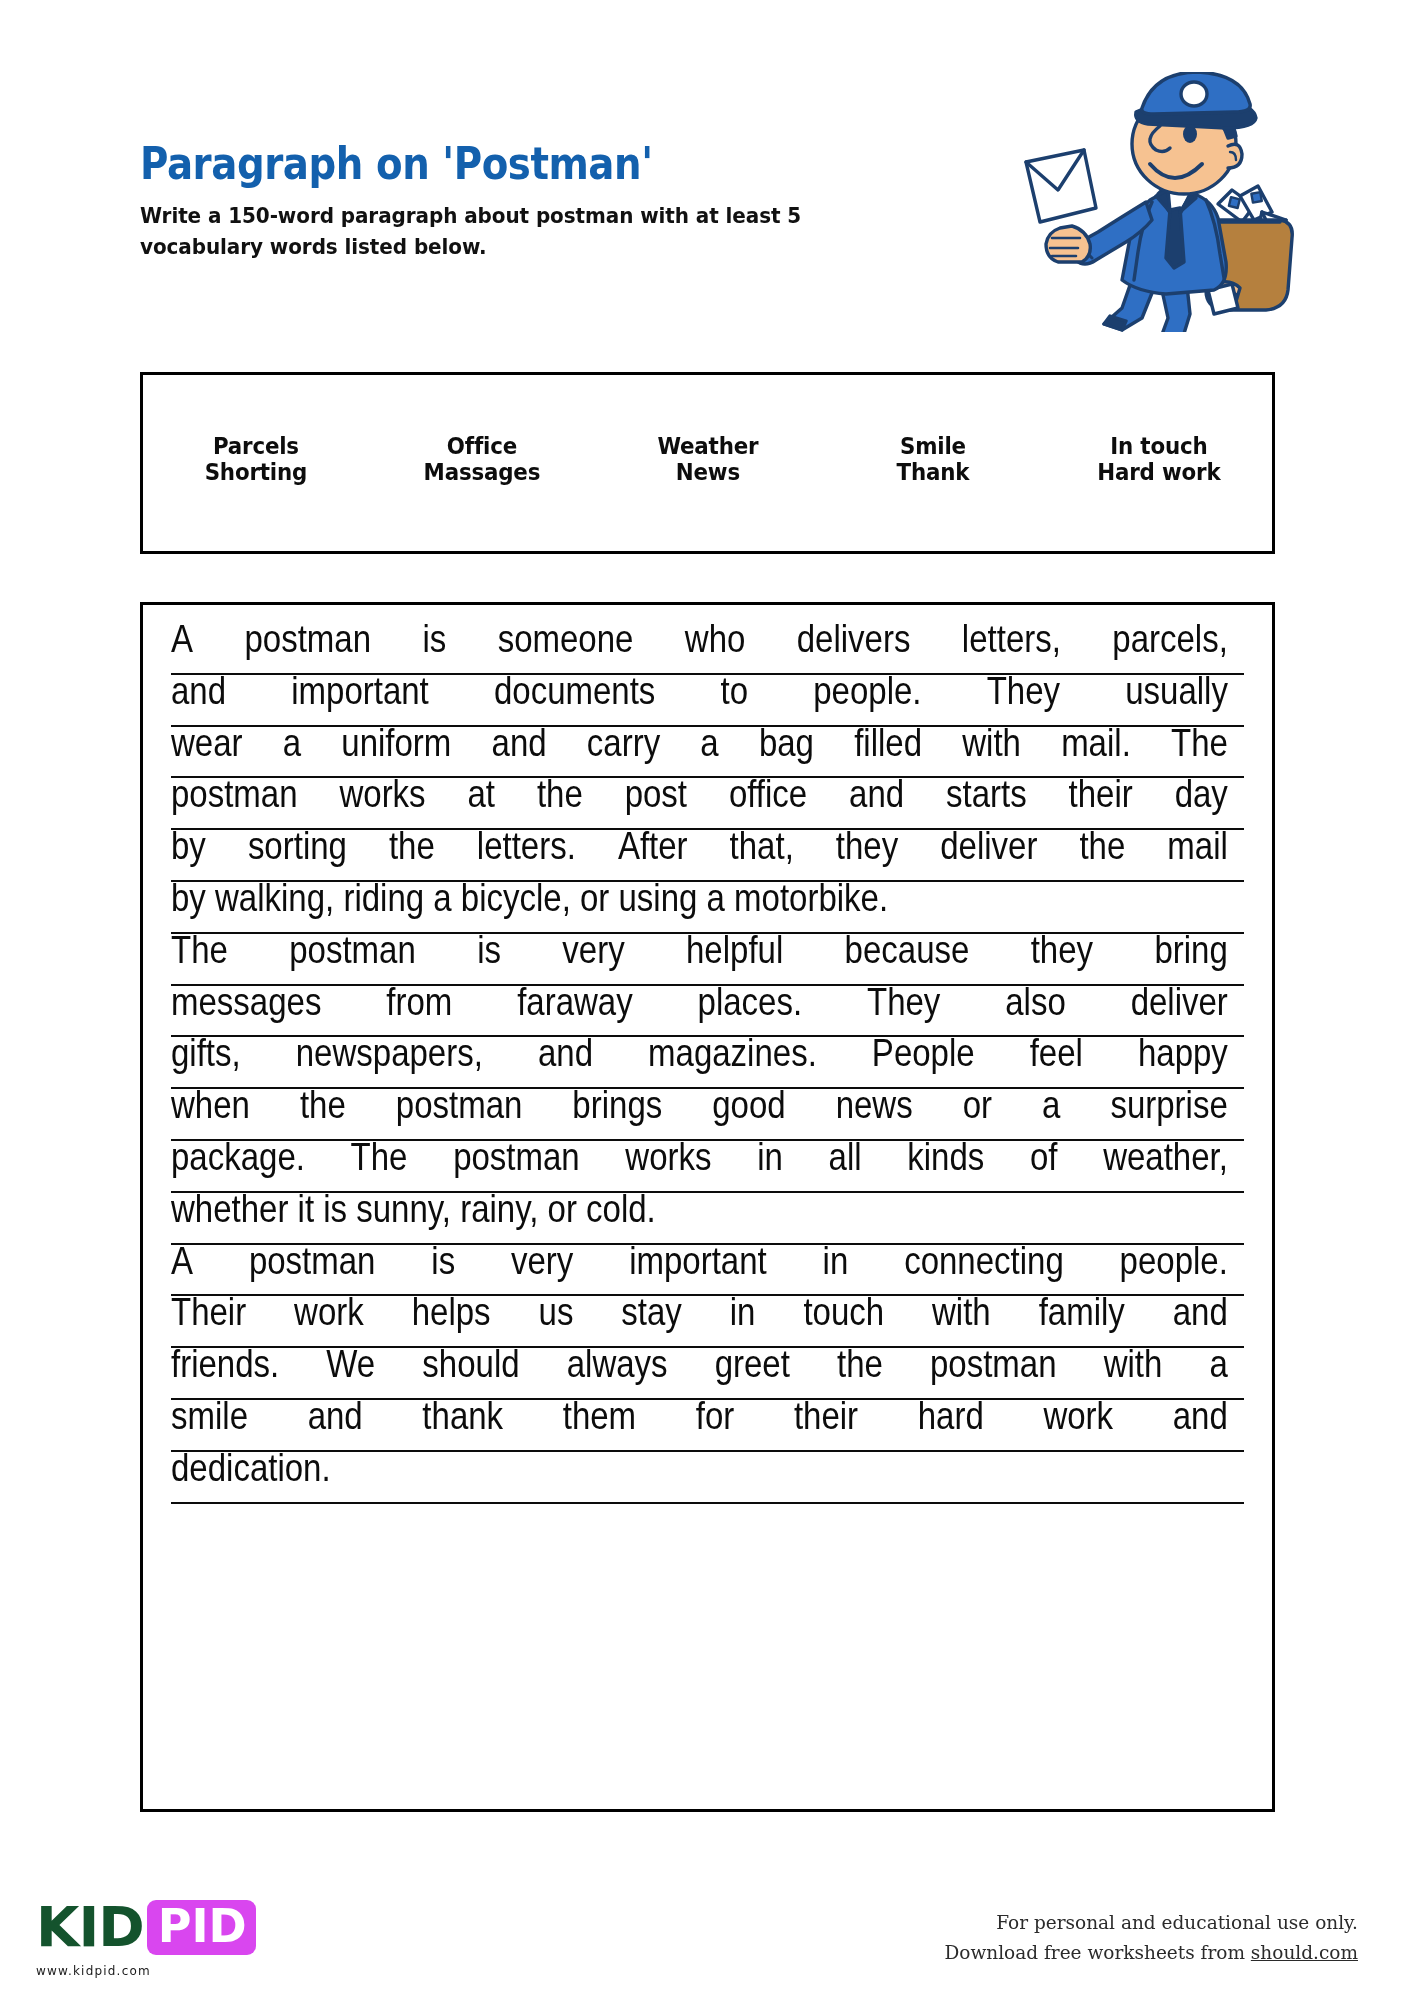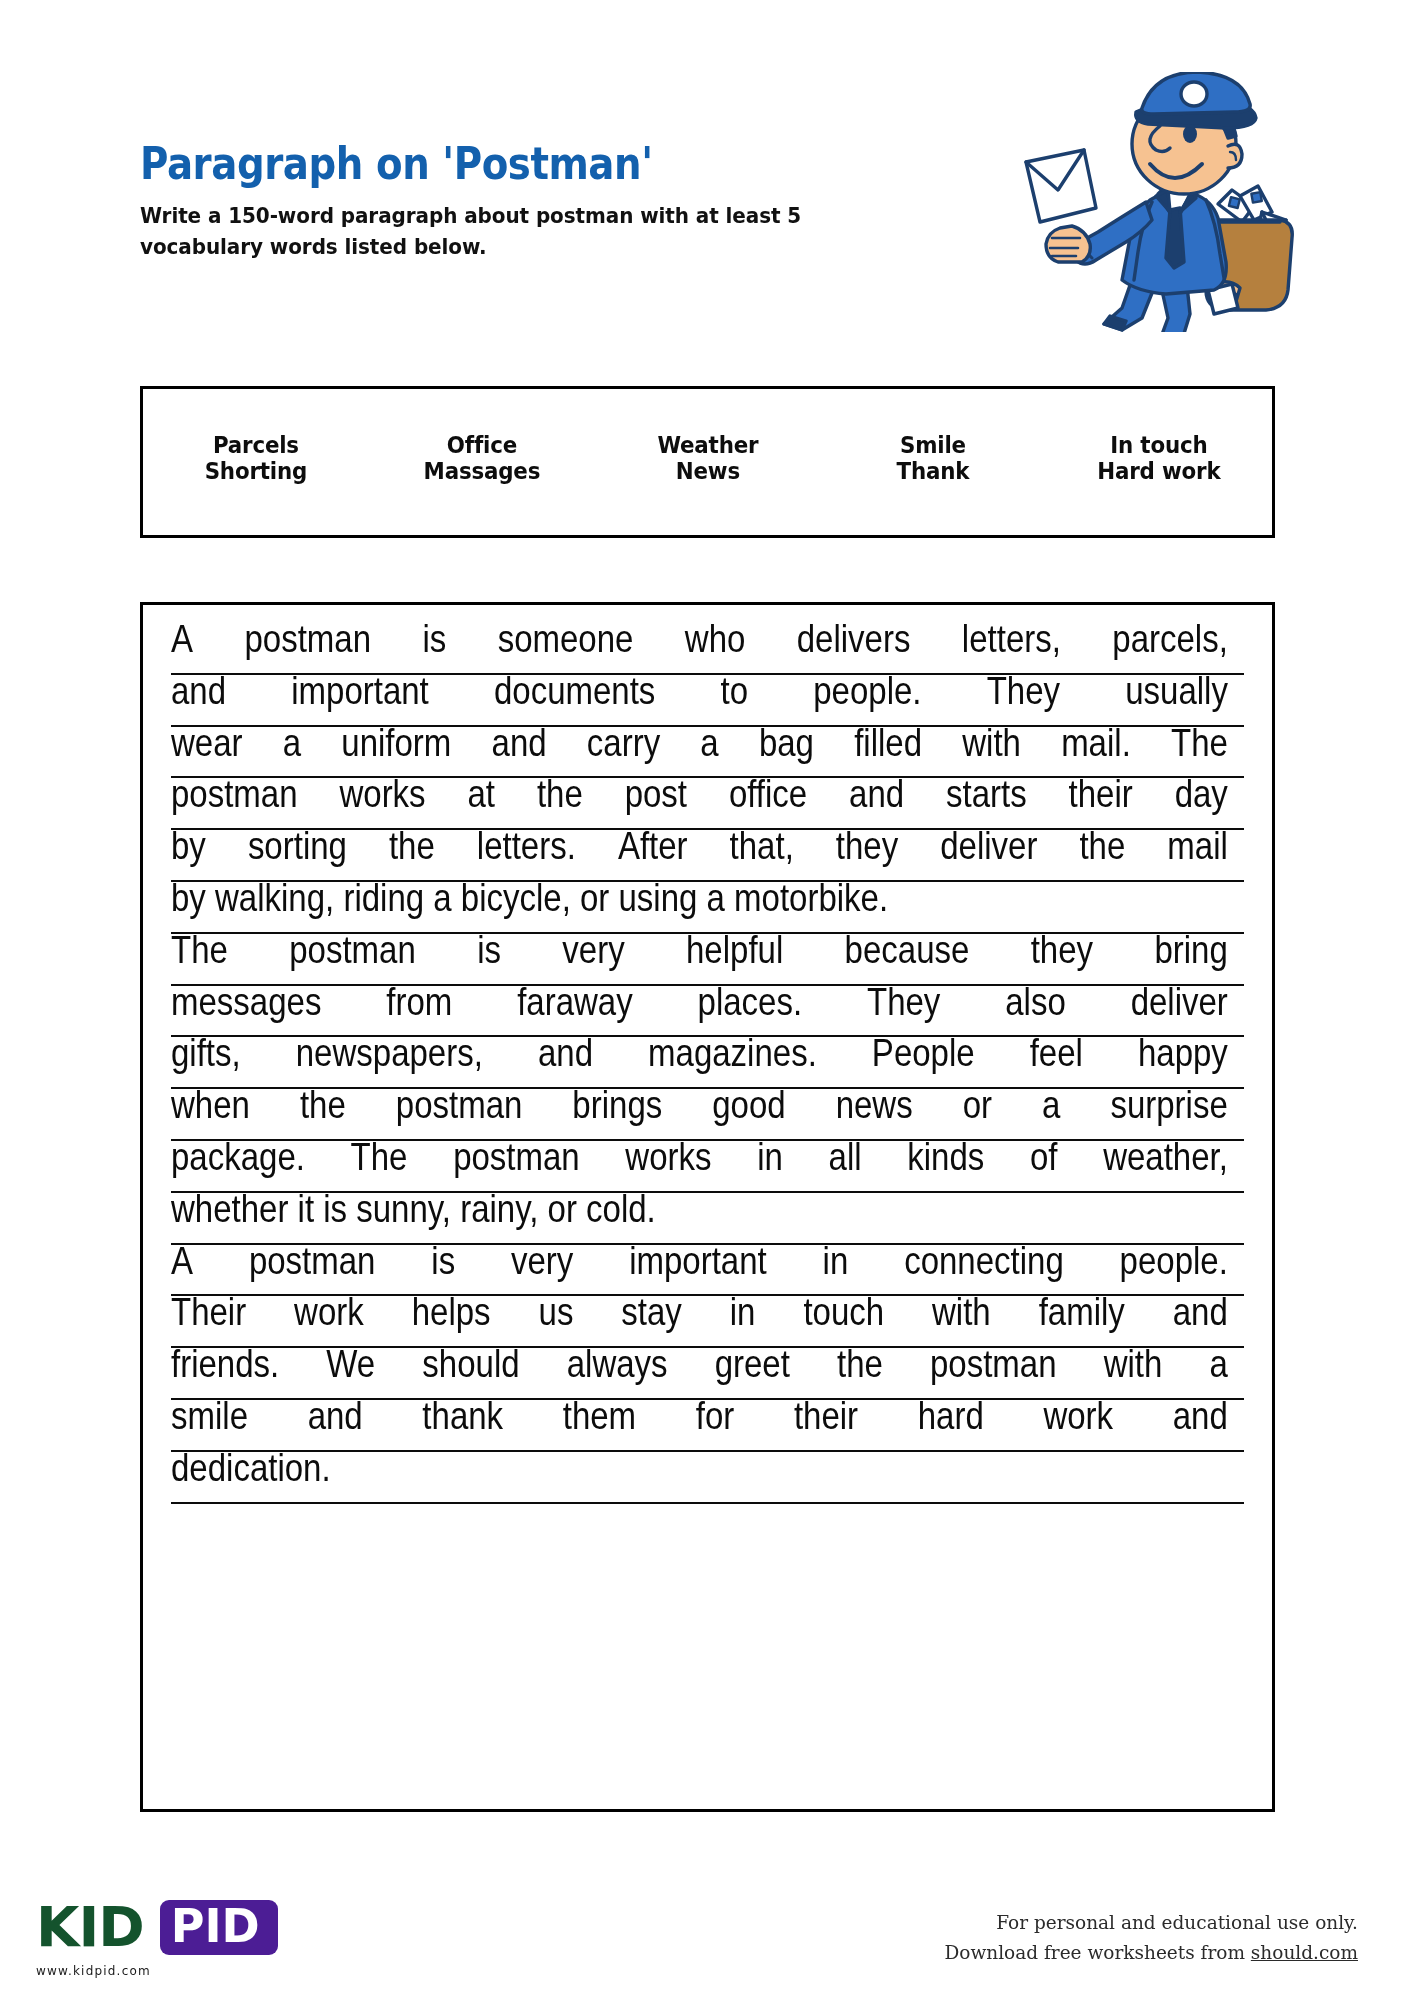--- a/index.html
+++ b/index.html
@@ -60,23 +60,23 @@
     top: 72px;
     width: 280px;
     height: 260px;
   }
   #postman-illustration svg { display: block; width: 100%; height: 100%; }
 
   
   #vocab-box {
     position: absolute;
     left: 140px;
-    top: 386px;
+    top: 372px;
     width: 1135px;
-    height: 152px;
+    height: 182px;
     border: 3px solid #000000;
     display: flex;
     flex-direction: column;
     justify-content: center;
     padding: 6px 0 14px 0;
   }
 
   .vocab-row {
     display: flex;
     width: 100%;
@@ -153,24 +153,24 @@
   .logo-kid {
     font-family: "DejaVu Sans", sans-serif;
     font-weight: 700;
     font-size: 56px;
     color: #14532d;
     letter-spacing: -1px;
     line-height: 1;
   }
 
   .logo-pid-wrap {
-    background: #4c1d95;
+    background: #d946ef;
     border-radius: 9px;
-    padding: 3px 18px 6px 11px;
-    margin-left: 16px;
+    padding: 3px 9px 6px 11px;
+    margin-left: 3px;
     display: inline-block;
   }
 
   .logo-pid {
     font-family: "DejaVu Sans", sans-serif;
     font-weight: 700;
     font-size: 46px;
     color: #ffffff;
     letter-spacing: 0px;
     line-height: 1;

